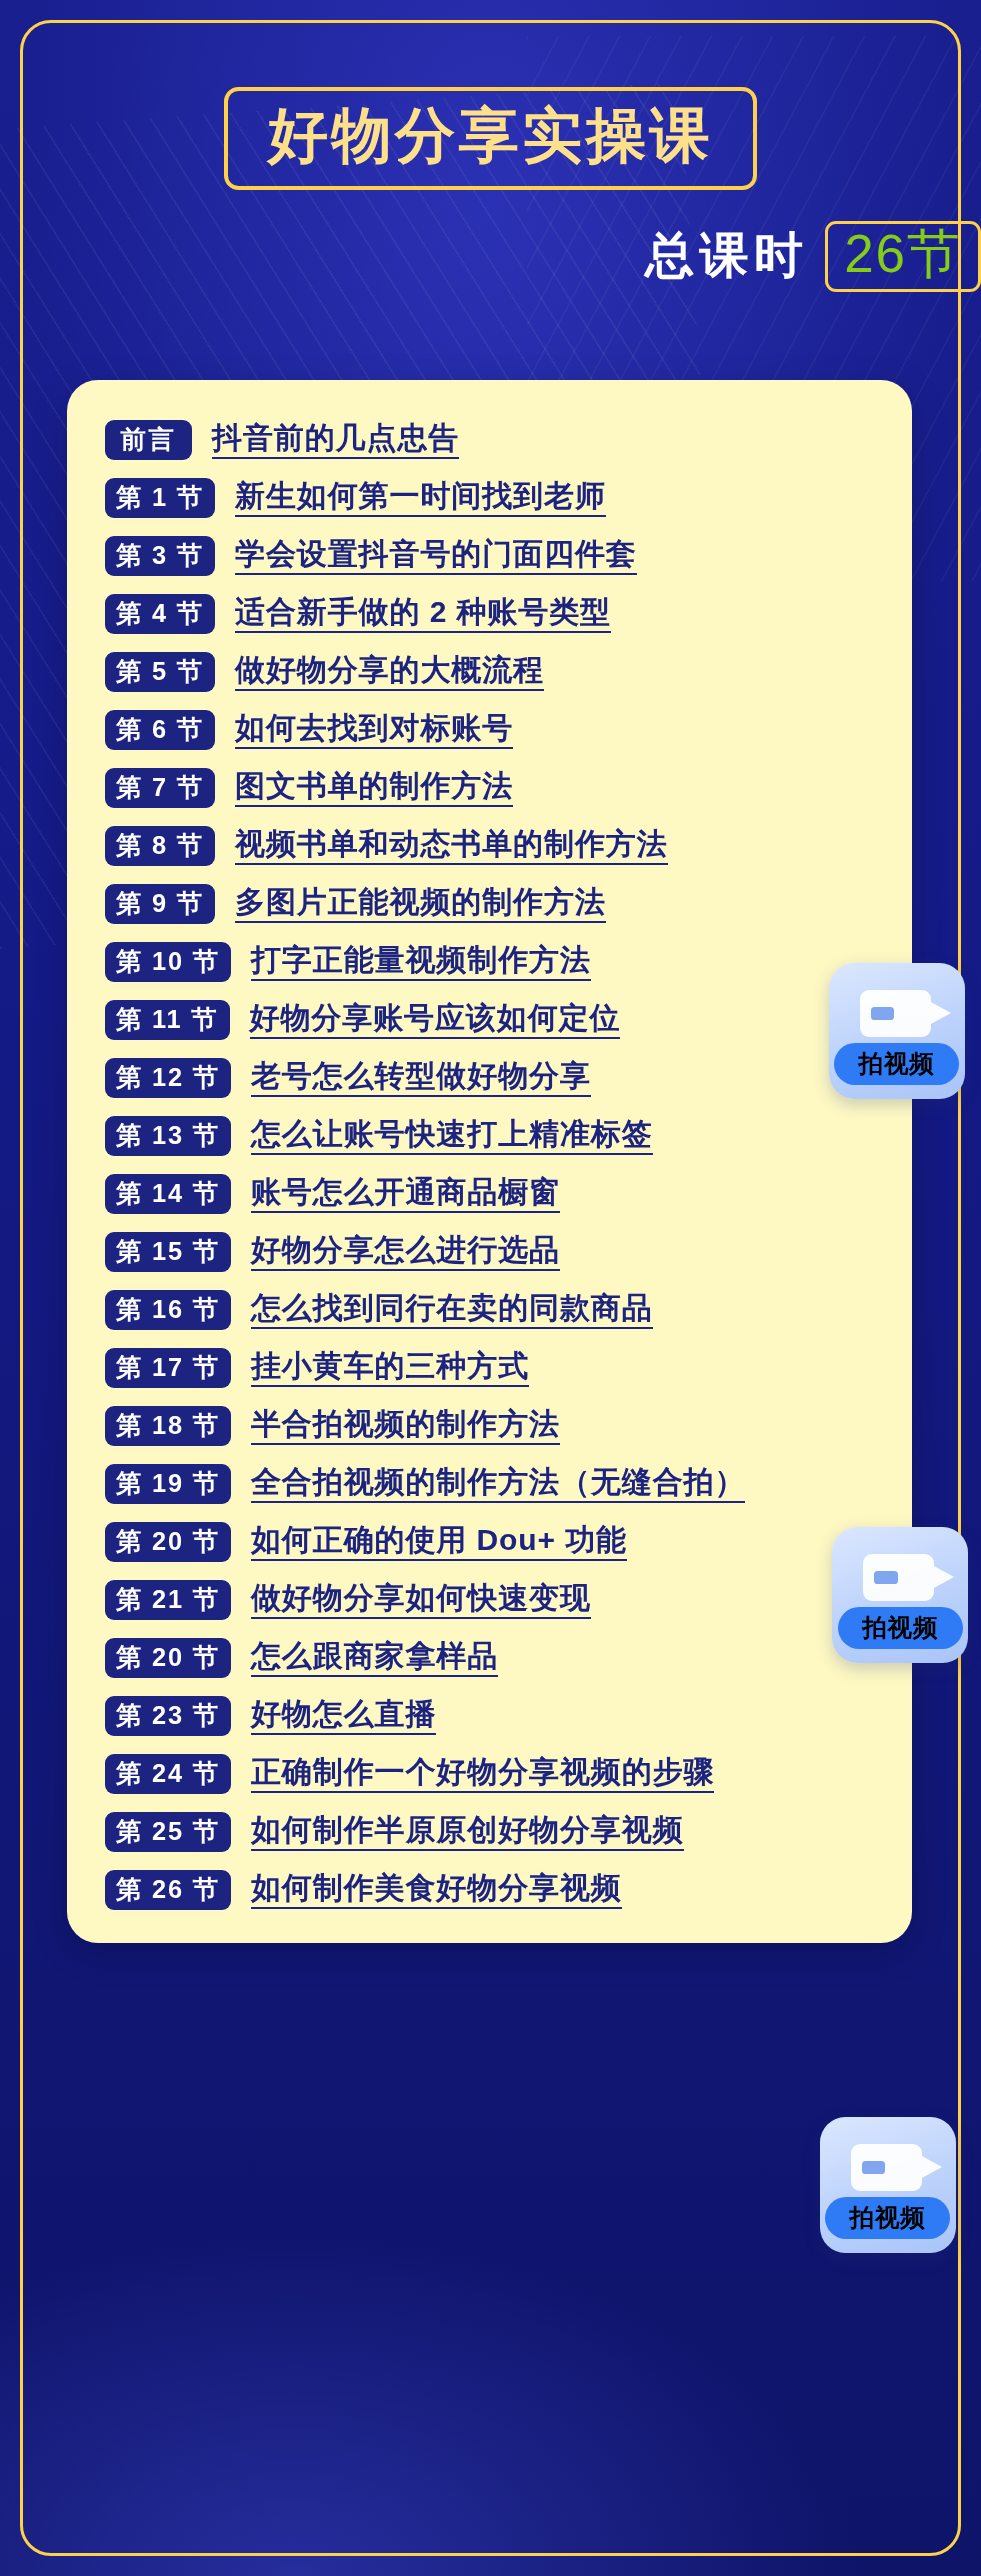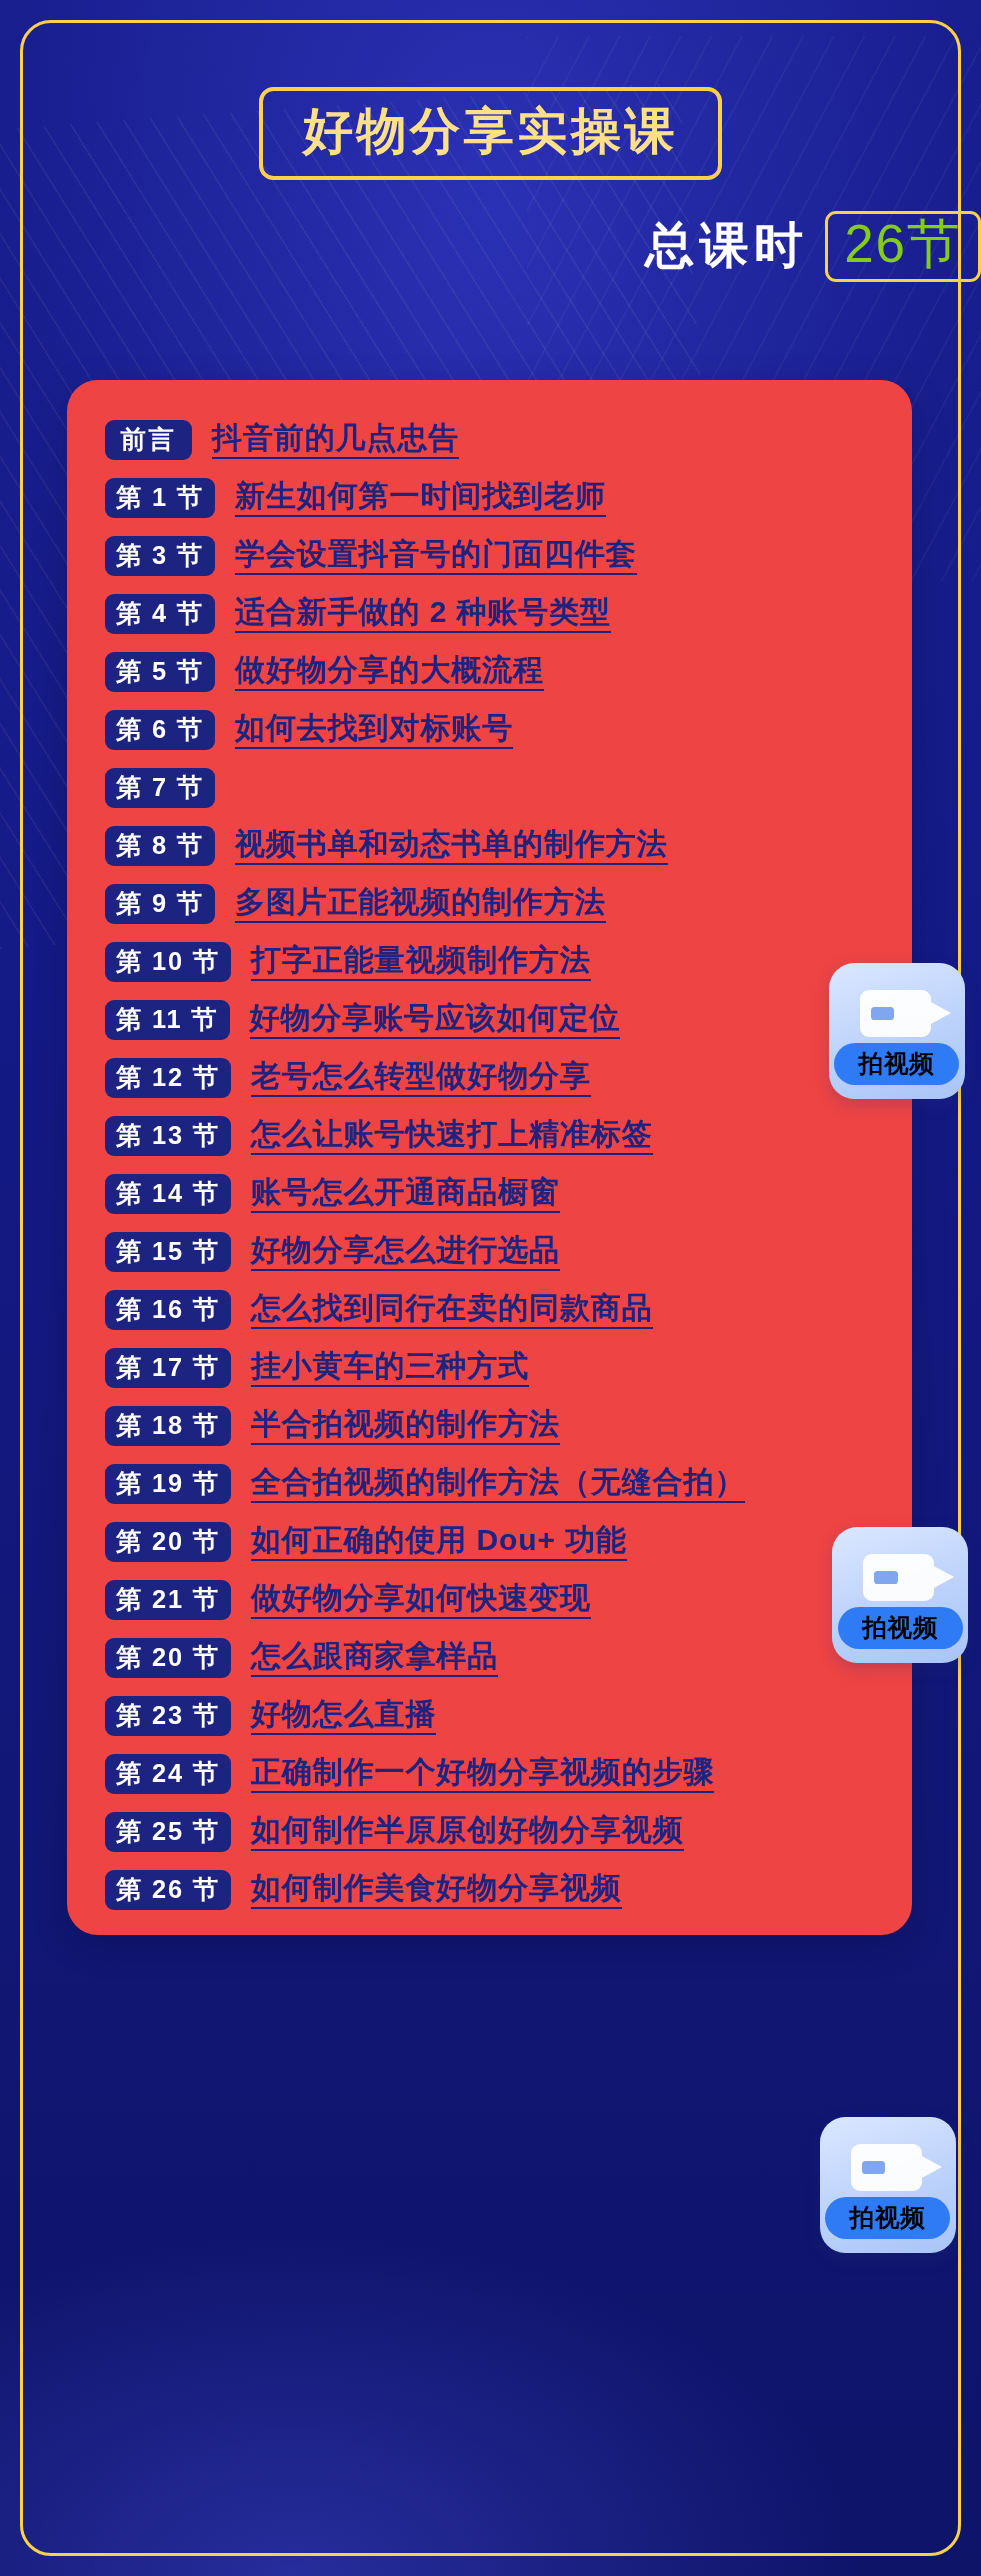--- a/index.html
+++ b/index.html
@@ -90,21 +90,21 @@
     text-align: center;
   }
   .title-box {
     display: inline-block;
     border: 4.5px solid #ffd04a;
     border-radius: 14.5px;
     padding: 14.5px 40px 20px 40px;
     background: transparent;
   }
   .title-text {
-    font-size: 50px;
+    font-size: 60px;
     line-height: 1;
     font-weight: bold;
     color: #ffe08a;
     letter-spacing: 3.6px;
     white-space: nowrap;
     font-family: "Liberation Sans", sans-serif;
   }
   .subline {
     margin-top: 31px;
     display: flex;
@@ -131,23 +131,23 @@
     letter-spacing: 1.8px;
     line-height: 1.1;
   }
 
   
   .card {
     position: absolute;
     left: 67px;
     top: 380px;
     width: 845px;
-    background: #ef4444;
+    background: #fef9c3;
     border-radius: 31px;
-    padding: 31px 0 16px 0;
+    padding: 31px 0 24px 0;
     box-shadow: 0 9px 36px rgba(0,0,0,0.18);
   }
 
   .row {
     display: flex;
     align-items: center;
     height: 58px;
     padding-left: 38px;
   }
   .tag {
@@ -285,20 +285,21 @@
     <div class="row">
       <div class="tag">第 5 节</div>
       <div class="row-title">做好物分享的大概流程</div>
     </div>
     <div class="row">
       <div class="tag">第 6 节</div>
       <div class="row-title">如何去找到对标账号</div>
     </div>
     <div class="row">
       <div class="tag">第 7 节</div>
+      <div class="row-title">图文书单的制作方法</div>
     </div>
     <div class="row">
       <div class="tag">第 8 节</div>
       <div class="row-title">视频书单和动态书单的制作方法</div>
     </div>
     <div class="row">
       <div class="tag">第 9 节</div>
       <div class="row-title">多图片正能视频的制作方法</div>
     </div>
     <div class="row">

